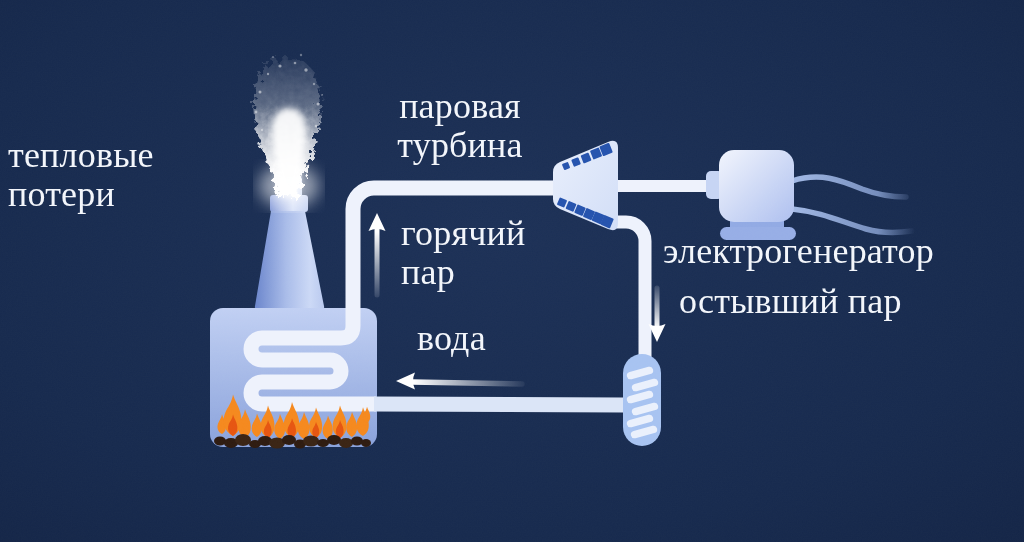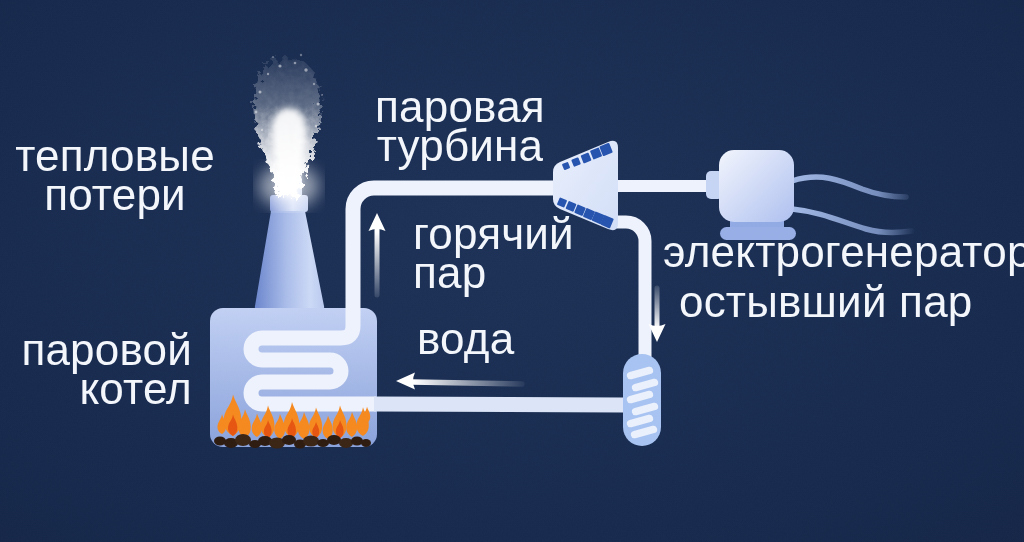--- a/index.html
+++ b/index.html
@@ -3,26 +3,26 @@
 <meta charset="utf-8">
 <style>
   html,body { margin:0; padding:0; background:#0e1c38; }
   .stage {
     position:relative; width:1024px; height:542px; overflow:hidden;
     background: radial-gradient(ellipse 980px 560px at 48% 42%, #1d3157 0%, #172a4e 55%, #122141 100%);
     font-family:"Liberation Sans", sans-serif;
   }
   svg.canvas { position:absolute; left:0; top:0; }
   .lbl {
-    position:absolute; color:#f3f6fb; font-size:44px; line-height:39px;
-    white-space:pre-line; letter-spacing:0.2px; user-select:none;
+    position:absolute; color:#f3f6fb; font-size:36px; line-height:39px;
+    white-space:pre-line; letter-spacing:0.2px; user-select:none;font-family:Liberation Serif, serif;
   }
-  #lbl-heat-losses   { left:0;   top:136px; width:230px; text-align:center; }
+  #lbl-heat-losses   { left:8px;   top:136px; width:230px; }
   #lbl-steam-turbine { left:346px; top:87px;  width:228px; text-align:center; }
-  #lbl-hot-steam     { left:401px; top:214px;margin-left:12px; }
+  #lbl-hot-steam     { left:401px; top:214px; }
   #lbl-generator     { left:663px; top:232px;text-align:right; }
   #lbl-cooled-steam  { left:679px; top:282px; }
   #lbl-water         { left:417px; top:319px; }
   #lbl-condenser     { left:680px; top:365px; }
   #lbl-boiler        { left:0px;   top:330px; width:192px; text-align:right; }
 </style>
 </head>
 <body>
 
 <div class="stage">
@@ -236,15 +236,13 @@
 
   <div class="lbl" id="lbl-heat-losses">тепловые
 потери</div>
   <div class="lbl" id="lbl-steam-turbine">паровая
 турбина</div>
   <div class="lbl" id="lbl-hot-steam">горячий
 пар</div>
   <div class="lbl" id="lbl-generator">электрогенератор</div>
   <div class="lbl" id="lbl-water">вода</div>
   <div class="lbl" id="lbl-cooled-steam">остывший пар</div>
-  <div class="lbl" id="lbl-boiler">паровой
-котел</div>
 </div>
 
 </body></html>

